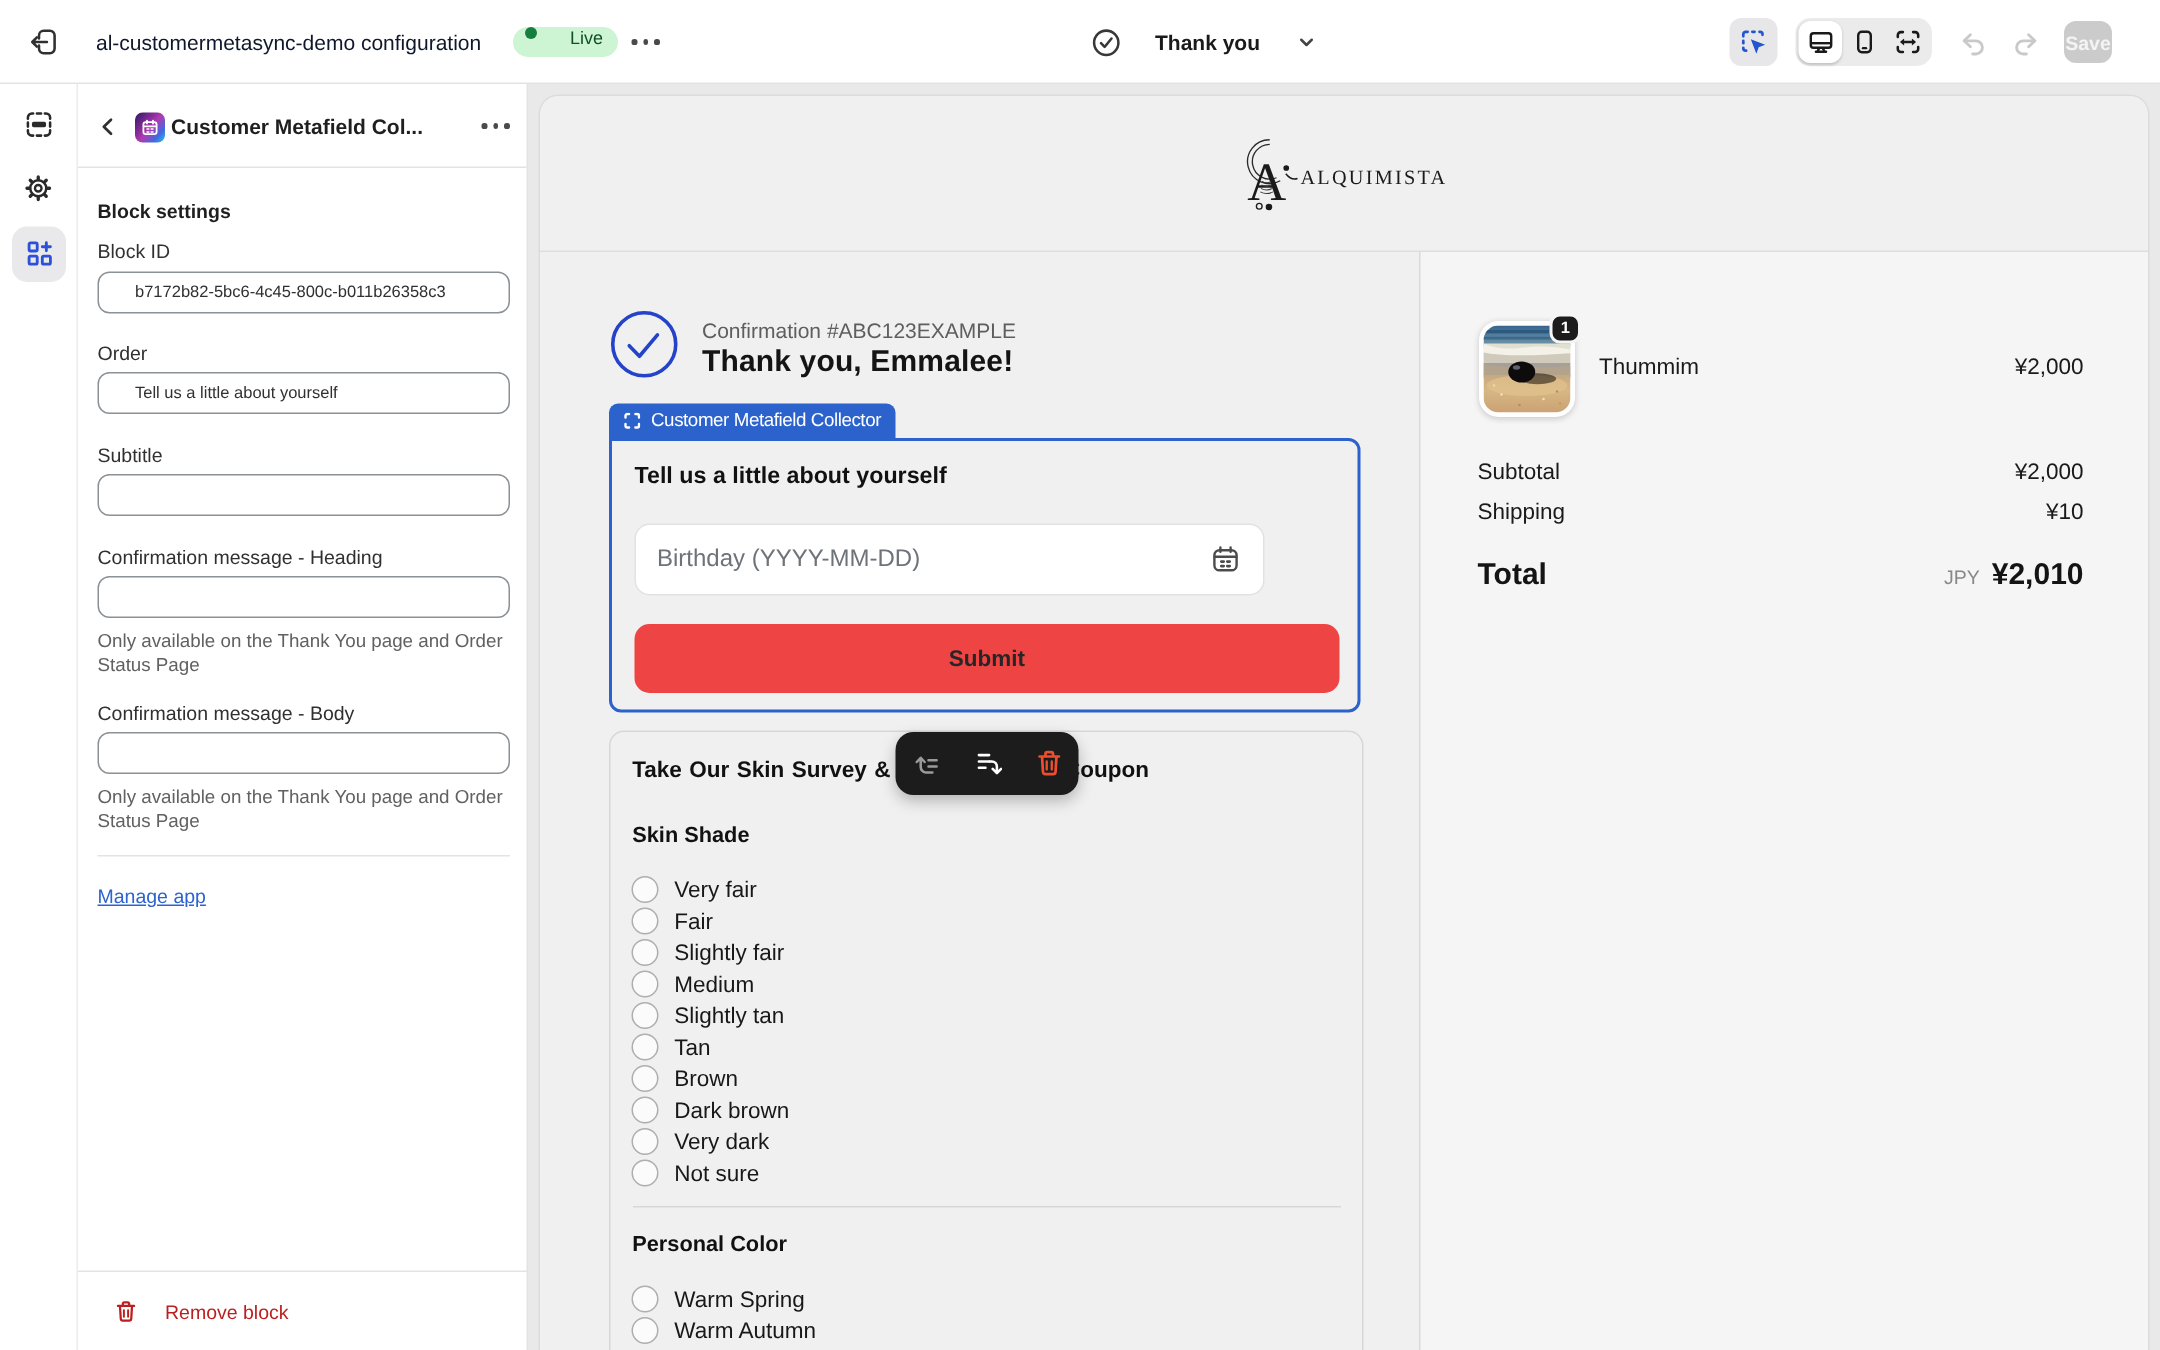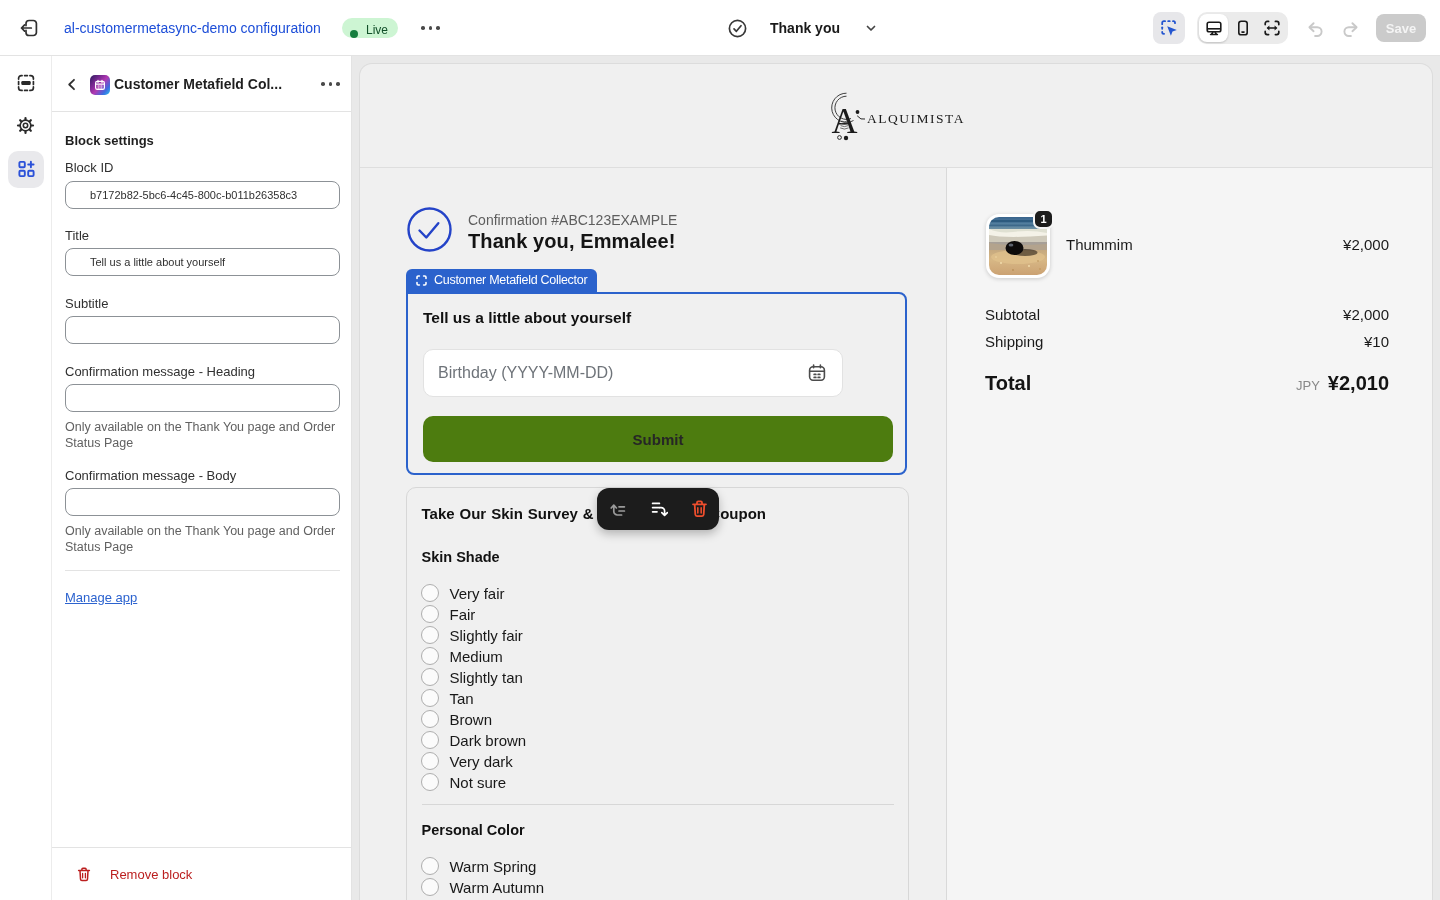--- a/index.html
+++ b/index.html
@@ -2,37 +2,37 @@
 <html><head>
 <meta charset="utf-8">
 <style>
   * { margin:0; padding:0; box-sizing:border-box; }
   html,body { width:1440px; height:900px; overflow:hidden; }
   body { font-family:"Liberation Sans", sans-serif; background:#e9e9e9; position:relative; }
   .abs { position:absolute; }
 
   
   #topbar { position:absolute; left:0; top:0; width:1440px; height:56px; background:#ffffff; border-bottom:1px solid #e3e3e3; z-index:30; }
-  #tb-title { position:absolute; left:64px; top:20px; font-size:14px; color:#1d4ed8; }
-  #live { position:absolute; left:342px; top:18px; height:20px; padding:0 10px 0 8px; background:#cdf5d3; border-radius:10px; display:flex; align-items:flex-end; gap:8px; }
+  #tb-title { position:absolute; left:64px; top:20px; font-size:14px; color:#0f172a; }
+  #live { position:absolute; left:342px; top:18px; height:20px; padding:0 10px 0 8px; background:#cdf5d3; border-radius:10px; display:flex; align-items:flex-start; gap:22px; }
   #live .dot { width:8px; height:8px; border-radius:50%; background:#167e3f; }
   #live .txt { font-size:12px; color:#114f29; font-weight:400; padding-bottom:1px; }
   .hdots { display:flex; gap:4px; align-items:center; }
   .hdots i { width:3.5px; height:3.5px; border-radius:50%; background:#4a4a4a; display:block; }
   #tb-dots { position:absolute; left:421px; top:26px; }
   #thankyou { position:absolute; left:727px; top:0; height:56px; display:flex; align-items:center; gap:22px; }
   #thankyou .lbl { font-size:14px; font-weight:700; color:#1a1a1a; }
 
   #insp-btn { position:absolute; left:1153px; top:12px; width:32px; height:32px; background:#e7e7ea; border-radius:8px; display:flex; align-items:center; justify-content:center; }
   #seg { position:absolute; left:1197px; top:12px; width:91px; height:32px; background:#ebebeb; border-radius:10px; display:flex; align-items:center; padding:2px; }
   #seg .s { width:29px; height:28px; display:flex; align-items:center; justify-content:center; border-radius:8px; }
   #seg .s.on { background:#ffffff; box-shadow:0 1px 2px rgba(0,0,0,.18); }
   #undo { position:absolute; left:1305px; top:19px; }
   #redo { position:absolute; left:1341px; top:19px; }
-  #save { position:absolute; left:1376px; top:14px; width:50px; height:28px; background:#cbcbcb; border-radius:8px; color:#f4f4f4; font-size:13px; font-weight:600; display:flex; align-items:center; justify-content:center; }
+  #save { position:absolute; left:1376px; top:14px; width:32px; height:28px; background:#cbcbcb; border-radius:8px; color:#f4f4f4; font-size:13px; font-weight:600; display:flex; align-items:center; justify-content:center; }
 
   
   #rail { position:absolute; left:0; top:56px; width:52px; height:844px; background:#ffffff; border-right:1px solid #ececec; z-index:20; }
   #rail .sel { position:absolute; left:8px; top:95px; width:36px; height:37px; background:#e9e9ec; border-radius:10px; }
   #rail svg { position:absolute; }
 
   
   #panel { position:absolute; left:52px; top:56px; width:300px; height:844px; background:#ffffff; border-right:1px solid #e3e3e3; z-index:20; }
   #p-head { position:absolute; left:0; top:0; width:100%; height:56px; border-bottom:1px solid #e3e3e3; }
   #p-title { position:absolute; left:62px; top:20px; font-size:14px; font-weight:700; color:#1f1f1f; }
@@ -55,21 +55,21 @@
   #okcirc { position:absolute; left:47px; top:39px; width:45px; height:45px; }
   #conf1 { position:absolute; left:108px; top:44px; font-size:14px; color:#5e5e5e; }
   #conf2 { position:absolute; left:108px; top:62px; font-size:20px; font-weight:700; color:#141414; letter-spacing:.1px; }
 
   #tab { position:absolute; left:46px; top:101px; height:23px; background:#2b62cc; border-radius:6px 6px 0 0; display:flex; align-items:center; padding:0 10px 0 10px; gap:7px; }
   #tab .t { color:#fff; font-size:12.5px; font-weight:400; padding-bottom:1px; letter-spacing:-0.28px; }
   #block { position:absolute; left:46px; top:123.5px; width:501px; height:183px; border:2px solid #2b62cc; border-radius:0 8px 8px 8px; }
   #block h3 { position:absolute; left:15px; top:15px; font-size:15.5px; color:#111; }
   #bday { position:absolute; left:15px; top:55.5px; width:420px; height:48px; background:#fff; border:1px solid #e2e2e2; border-radius:10px; display:flex; align-items:center; padding:0 14px; }
   #bday .ph { font-size:16px; color:#6e7379; flex:1; }
-  #submit { position:absolute; left:15px; top:122.5px; width:470px; height:46px; background:#4d7c0f; border-radius:10px; display:flex; align-items:center; justify-content:center; font-size:15px; font-weight:600; color:#262626; }
+  #submit { position:absolute; left:15px; top:122.5px; width:470px; height:46px; background:#ef4444; border-radius:10px; display:flex; align-items:center; justify-content:center; font-size:15px; font-weight:600; color:#262626; }
 
   #survey { position:absolute; left:45.5px; top:318.5px; width:503px; height:600px; border:1px solid #d7d7d7; border-radius:10px; }
   #survey h3 { position:absolute; left:15px; top:17.5px; font-size:15px; color:#111; white-space:nowrap; word-spacing:0.8px; }
   #survey h4 { position:absolute; left:15px; font-size:14.5px; color:#111; }
   .radio { position:absolute; left:14.5px; width:18px; height:18px; border:1.4px solid #aeaeae; border-radius:50%; background:#fbfbfb; }
   .rlbl { position:absolute; left:43px; font-size:15px; color:#181818; }
   #sdiv { position:absolute; left:15px; top:316px; width:472px; height:1px; background:#d7d7d7; }
 
   #toolbar { position:absolute; left:190.5px; top:0.5px; width:122px; height:42px; background:#1c1c1c; border-radius:12px; display:flex; align-items:center; justify-content:center; gap:23px; box-shadow:0 4px 10px rgba(0,0,0,.25); }
 
@@ -199,21 +199,21 @@
     <div class="hdots abs" style="left:269px;top:26px">
         <i></i>
         <i></i>
         <i></i>
       </div>
   </div>
 
   <div class="plabel" style="top:77px;font-weight:700;color:#1f1f1f">Block settings</div>
   <div class="plabel" style="top:104px">Block ID</div>
   <div class="pinput" style="top:125px">b7172b82-5bc6-4c45-800c-b011b26358c3</div>
-  <div class="plabel" style="top:172px">Title</div>
+  <div class="plabel" style="top:172px">Order</div>
   <div class="pinput" style="top:192px">Tell us a little about yourself</div>
   <div class="plabel" style="top:240px">Subtitle</div>
   <div class="pinput" style="top:260px"></div>
   <div class="plabel" style="top:308px">Confirmation message - Heading</div>
   <div class="pinput" style="top:328px"></div>
   <div class="phelp" style="top:363px">Only available on the Thank You page and Order Status Page</div>
   <div class="plabel" style="top:412px">Confirmation message - Body</div>
   <div class="pinput" style="top:432px"></div>
   <div class="phelp" style="top:467px">Only available on the Thank You page and Order Status Page</div>
   <div class="pdiv" style="top:514px"></div>

